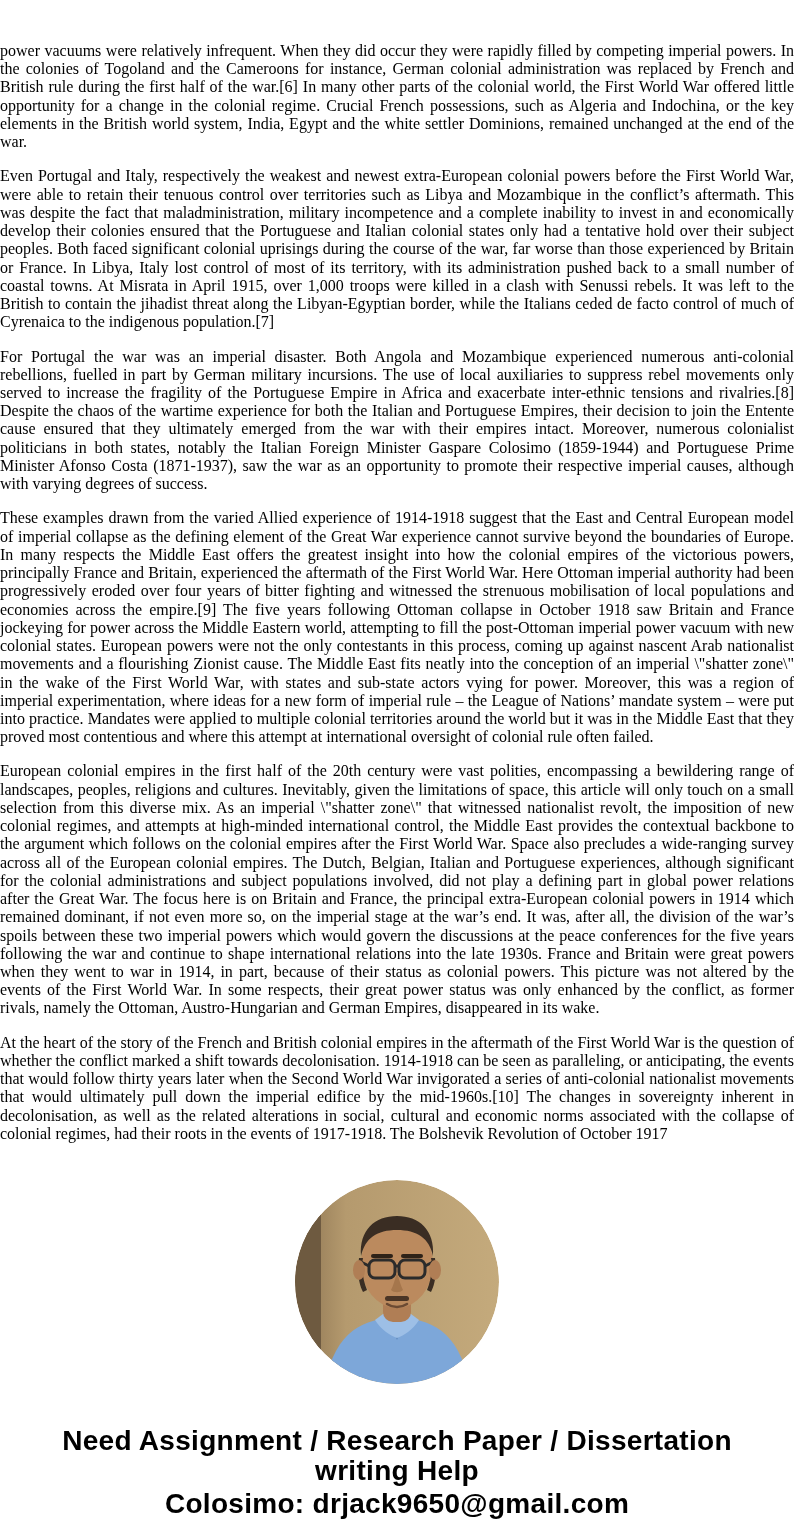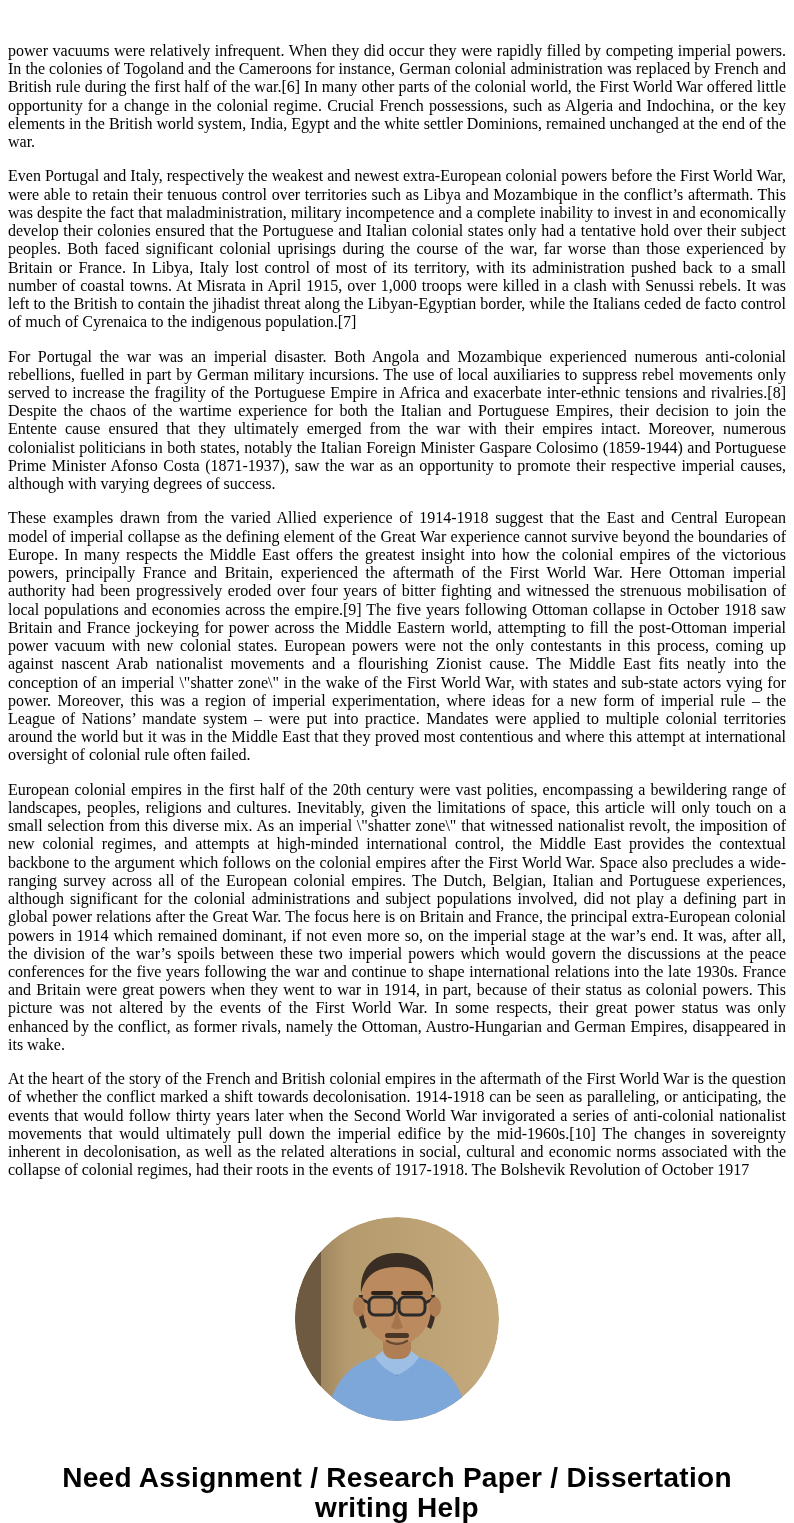--- a/index.html
+++ b/index.html
@@ -9,21 +9,21 @@
   }
   body {
     width: 794px;
     min-height: 1523px;
     font-family: "Liberation Serif", serif;
     font-size: 16px;
     color: #000000;
     box-sizing: border-box;
   }
   .doc {
-    padding: 0 8px;
+    padding: 0 0;
     margin-top: 42px;
   }
   .doc p.body-para {
     margin: 0 0 16px 0;
     line-height: 1.14;
     text-align: justify;
   }
   .doc p.body-para:first-child {
     margin-top: 1px;
   }

